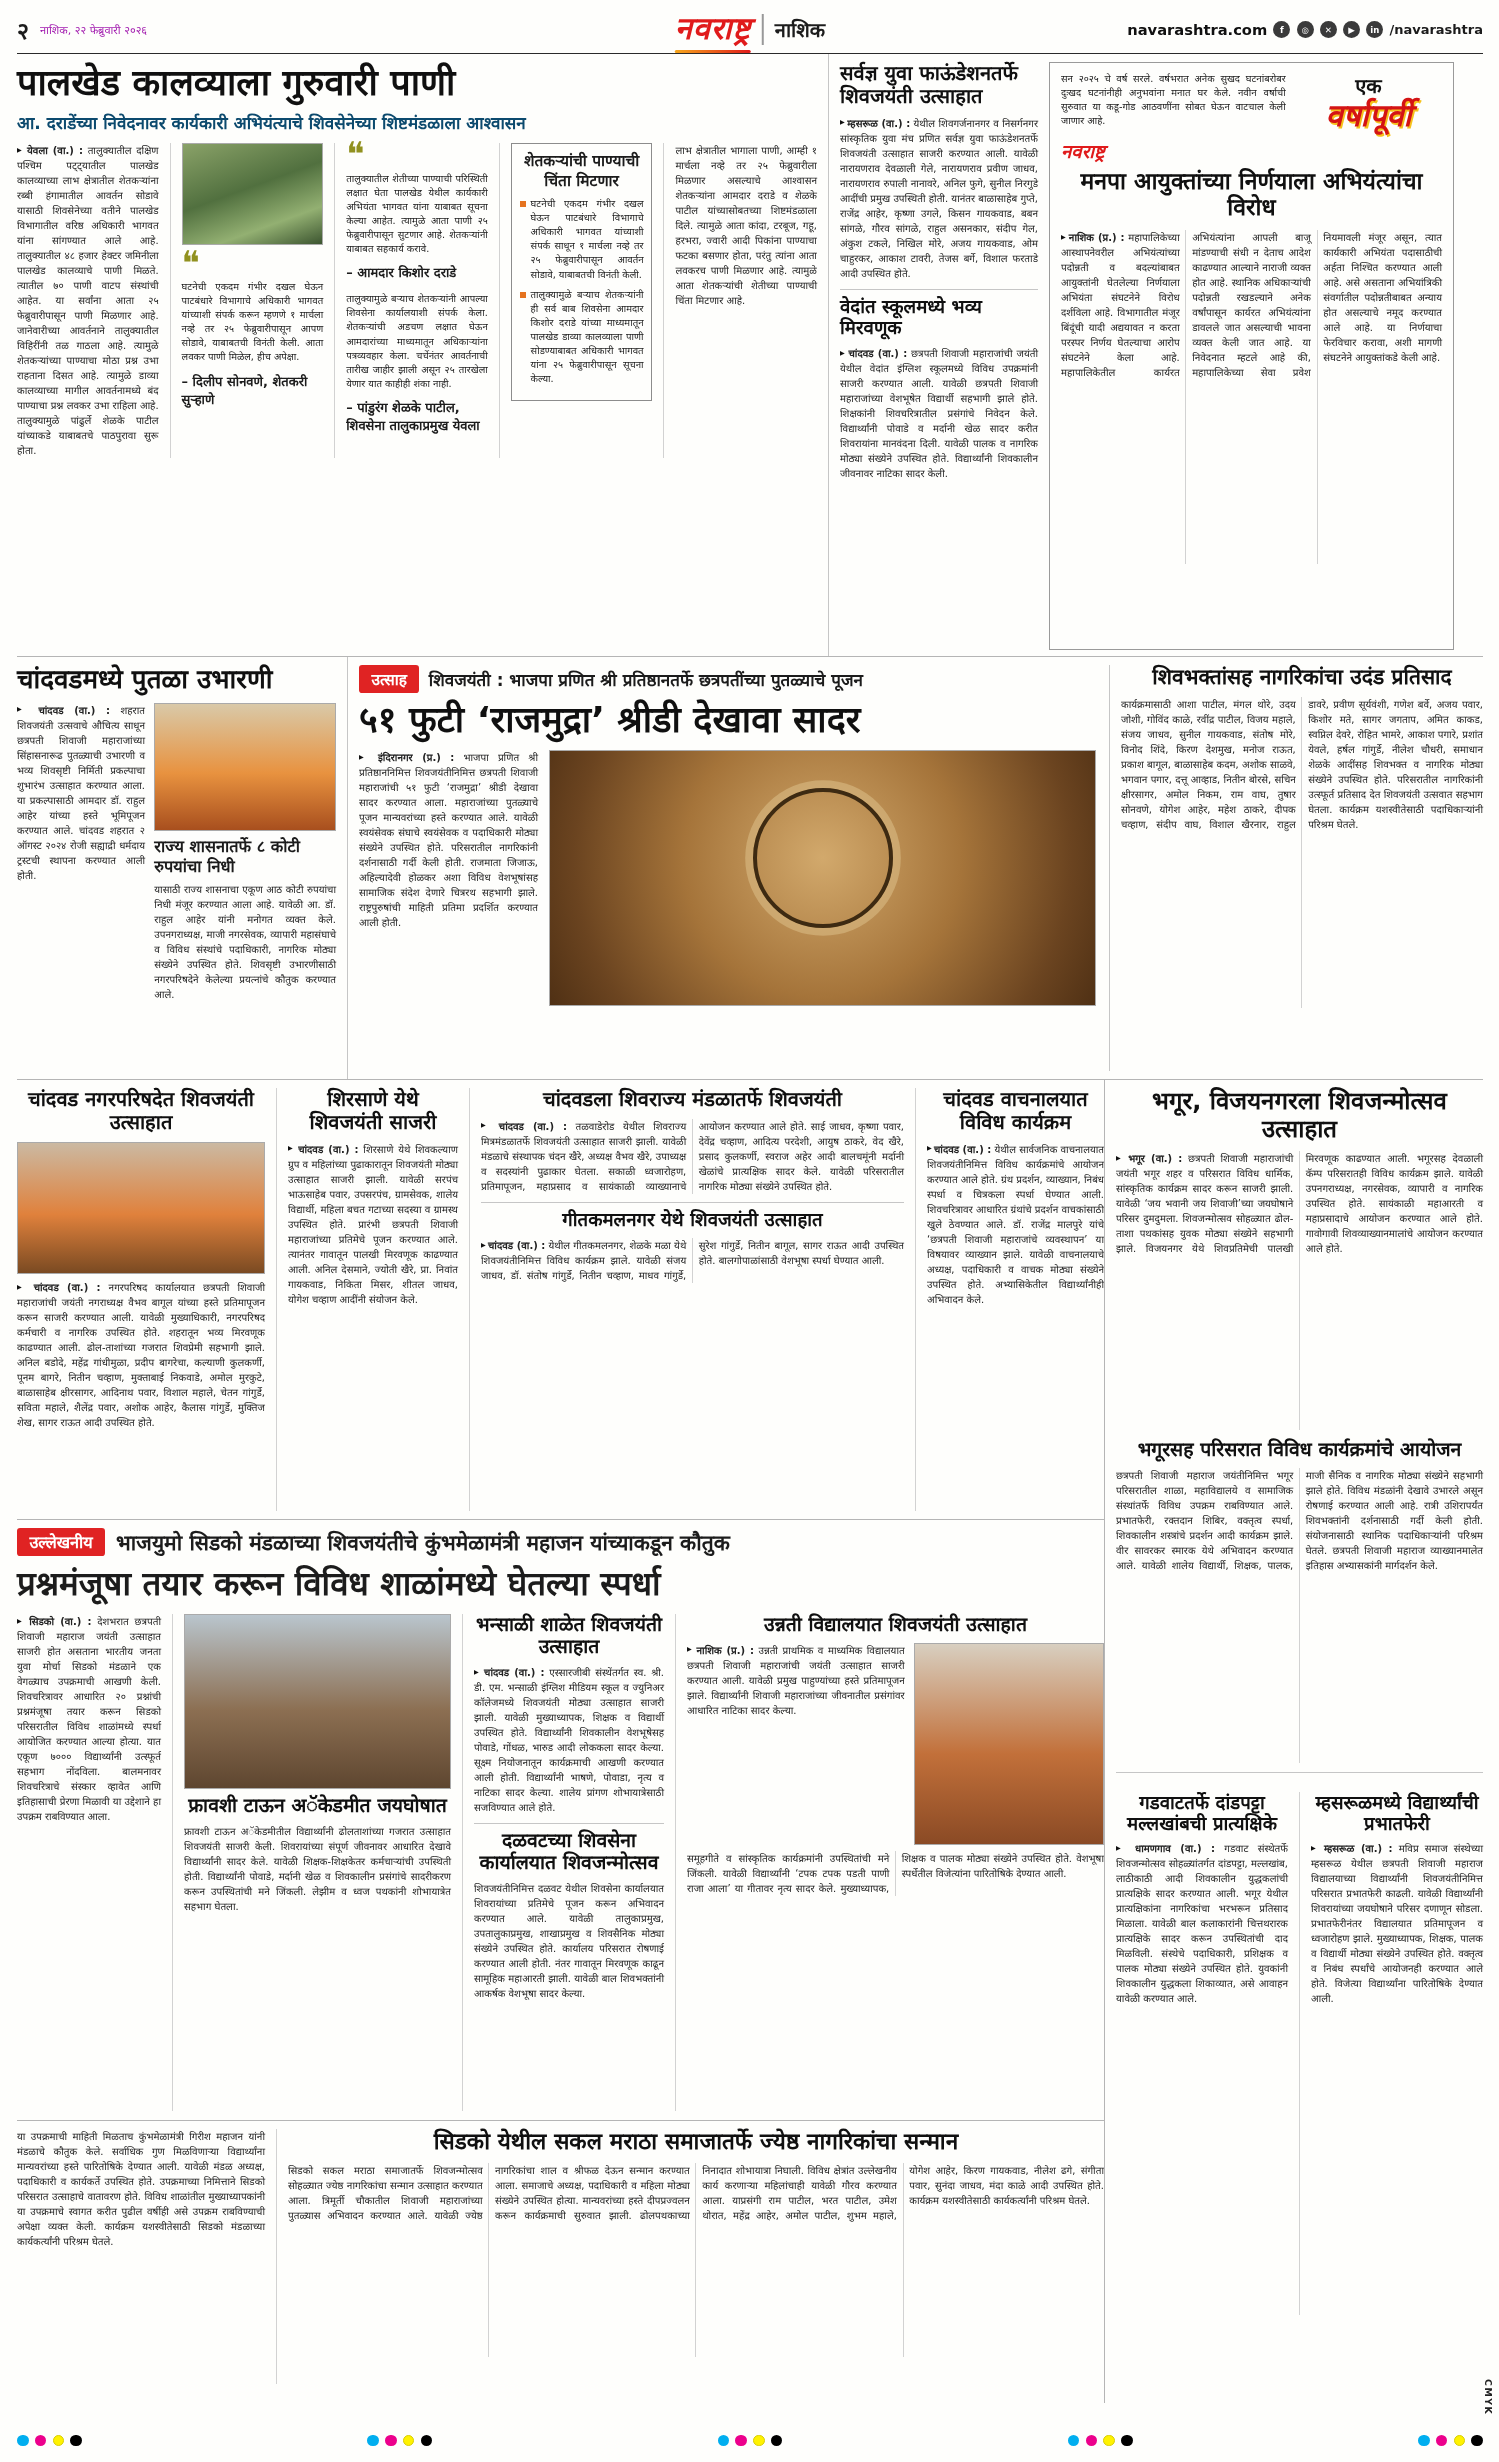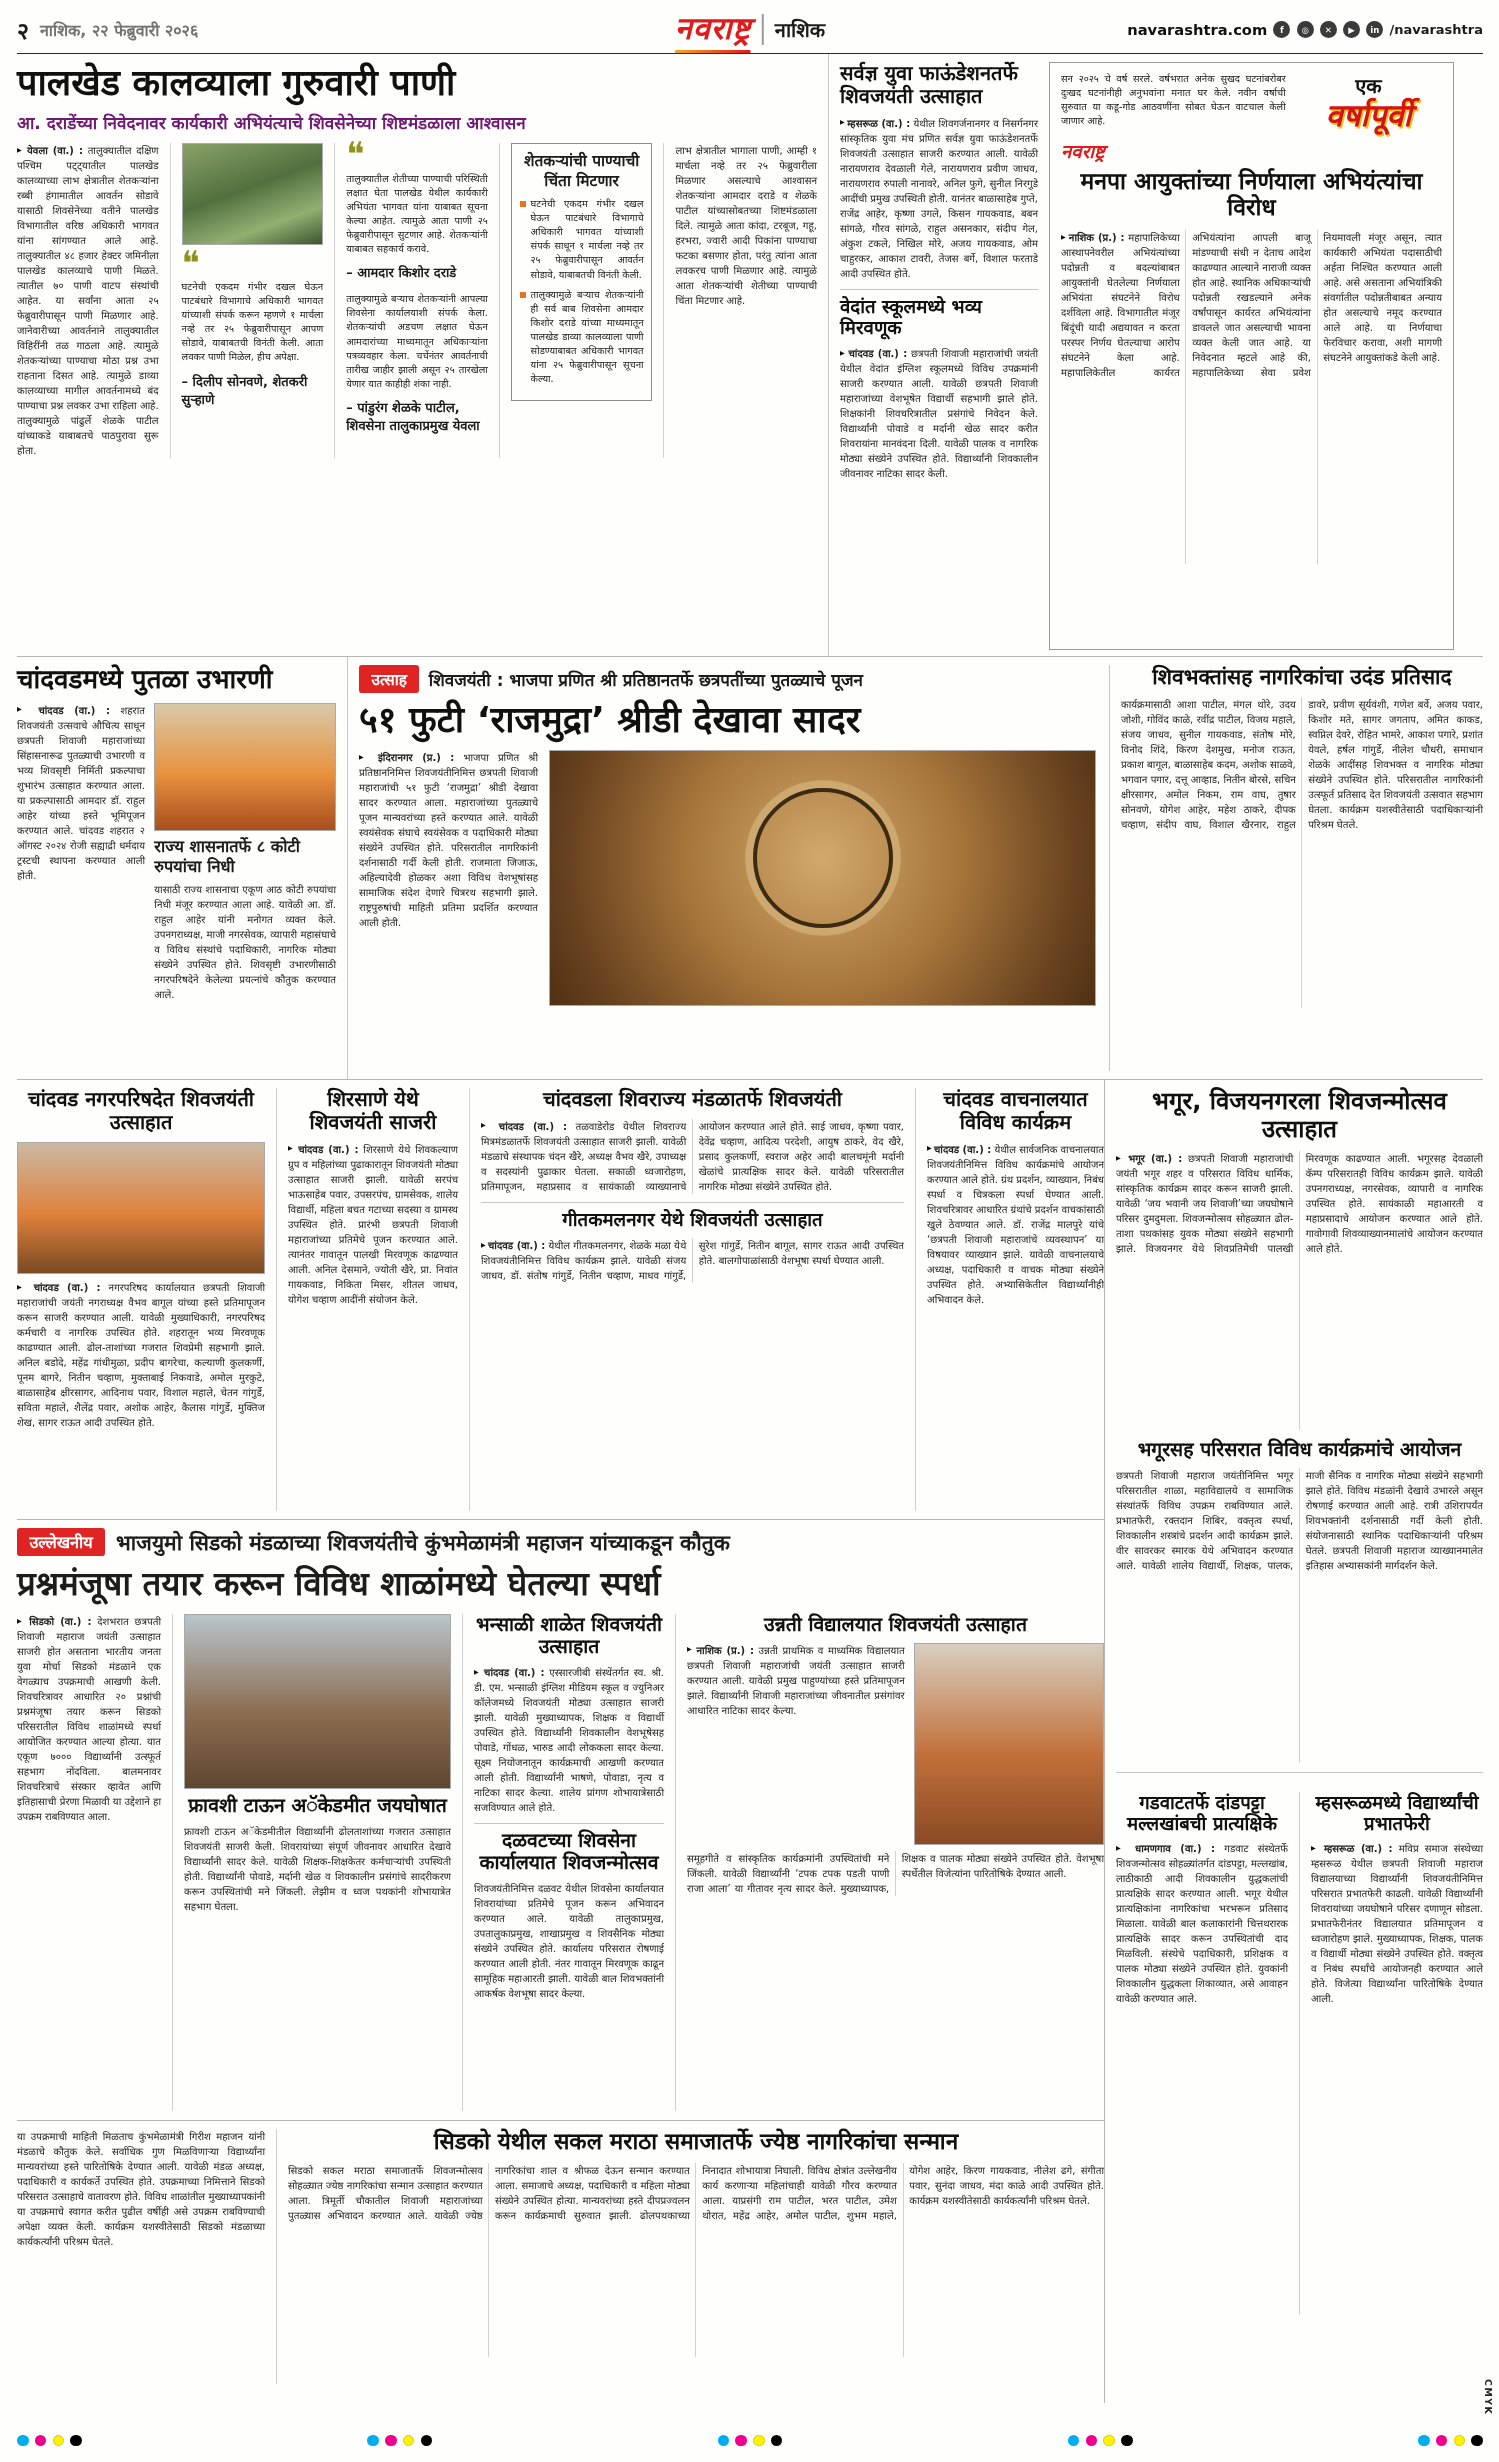--- a/index.html
+++ b/index.html
@@ -10,21 +10,21 @@
     margin: 0 auto;
     background:#fefefc;
     font-family: "DejaVu Sans", sans-serif;
     color:#1c1c1c;
     padding: 6.2px 17px 0;
     overflow: hidden;
   }
   
   .topbar { display:flex; align-items:center; height:48px; border-bottom:1.6px solid #2a2a2a; position:relative; }
   .pageno { font-size:23px; font-weight:bold; margin-right:11px; }
-  .edition { font-size:16px; font-weight:bold; color:#737373; }
+  .edition { font-size:11px; font-weight:normal; color:#a21caf; }
   .mastwrap { position:absolute; left:50%; transform:translateX(-50%); display:flex; align-items:center; gap:11px; }
   .masthead { color:#e01b1b; font-size:31px; font-weight:bold; font-style:italic; letter-spacing:0.8px; }
   .masthead::after { content:""; display:block; height:3.1px; margin-top:1.6px; background:linear-gradient(90deg,#f6a61c,#e01b1b); border-radius:1.6px; }
   .mastsep { width:1.6px; height:31px; background:#999; }
   .mastcity { font-size:20px; font-weight:bold; }
   .hright { margin-left:auto; display:flex; align-items:center; gap:6.2px; }
   .website { font-size:14.7px; font-weight:bold; color:#111; }
   .sicon { width:17px; height:17px; border-radius:50%; background:#3a3a3a; color:#fff; font-size:8.5px; font-weight:bold;
            display:inline-flex; align-items:center; justify-content:center; }
   .handle { font-size:13px; font-weight:bold; }
@@ -37,21 +37,21 @@
   .qmark::before { content:"❝"; font-family:"DejaVu Serif",serif; color:#91911f; }
   .attrib { font-size:13px; font-weight:bold; text-align:left; margin-top:7px; }
   .chip { background:#e02323; color:#fff; font-weight:bold; padding:3.1px 12.4px; border-radius:3.1px; display:inline-block; }
   .cols2 { column-count:2; column-gap:12.4px; column-rule:0.8px solid #d2d2d2; }
   .cols3 { column-count:3; column-gap:12.4px; column-rule:0.8px solid #d2d2d2; }
   .cols4 { column-count:4; column-gap:12.4px; column-rule:0.8px solid #d2d2d2; }
   
   .row1 { display:flex; gap:0; min-height:602px; }
   .palkhed { width:811px; padding:7.8px 11px 6.2px 0; }
   .palkhed .hl1 { font-size:36px; }
-  .palkhed .sub { font-size:17px; font-weight:bold; margin:7.8px 0 9.3px; color:#701a75; }
+  .palkhed .sub { font-size:17px; font-weight:bold; margin:7.8px 0 9.3px; color:#0c4a6e; }
   .pcols { display:flex; gap:11px; }
   .pc { flex:1; }
   .pc + .pc { border-left:0.8px solid #d2d2d2; padding-left:11px; }
   .photo-canal { height:102px; background:linear-gradient(160deg,#8aa268 0%,#51703f 45%,#93b072 75%,#3c5530 100%); margin-bottom:6.2px; }
   .smallq { font-size:9.7px; line-height:1.45; text-align:justify; }
   .bigq { font-size:34px; line-height:.7; display:block; margin-bottom:4.7px; }
   .fbox { border:0.8px solid #8c8c8c; padding:7.8px; }
   .fbox h3 { font-size:15.5px; text-align:center; margin-bottom:6.2px; line-height:1.25; }
   .fbox li { list-style:none; font-size:9.7px; line-height:1.45; text-align:justify; margin-bottom:6.2px; position:relative; padding-left:11px; }
   .fbox li::before { content:""; position:absolute; left:0; top:3.9px; width:6.2px; height:6.2px; background:#e5731f; }

